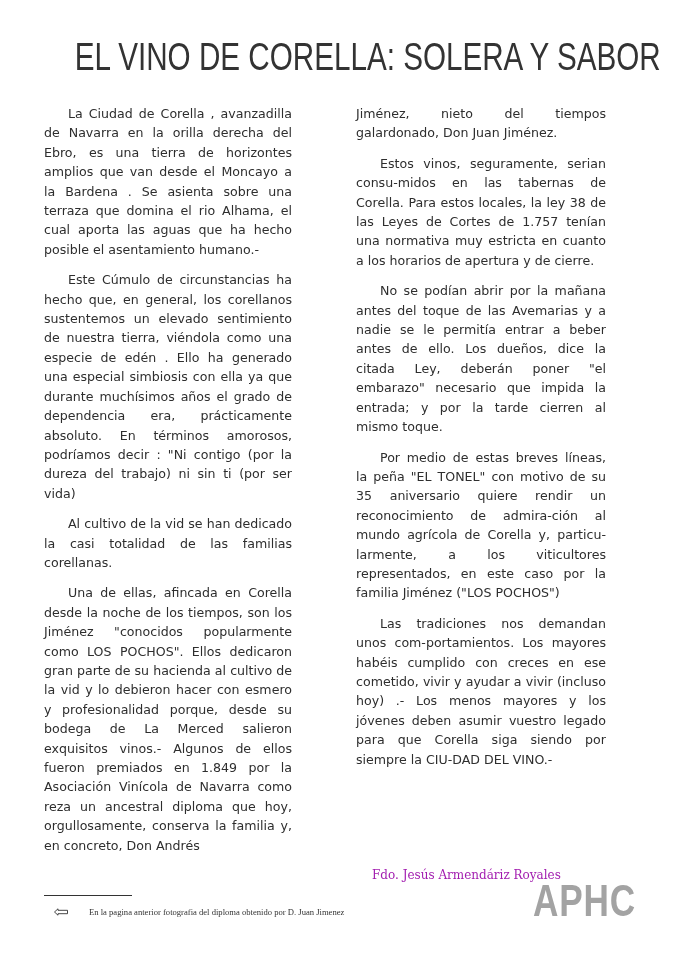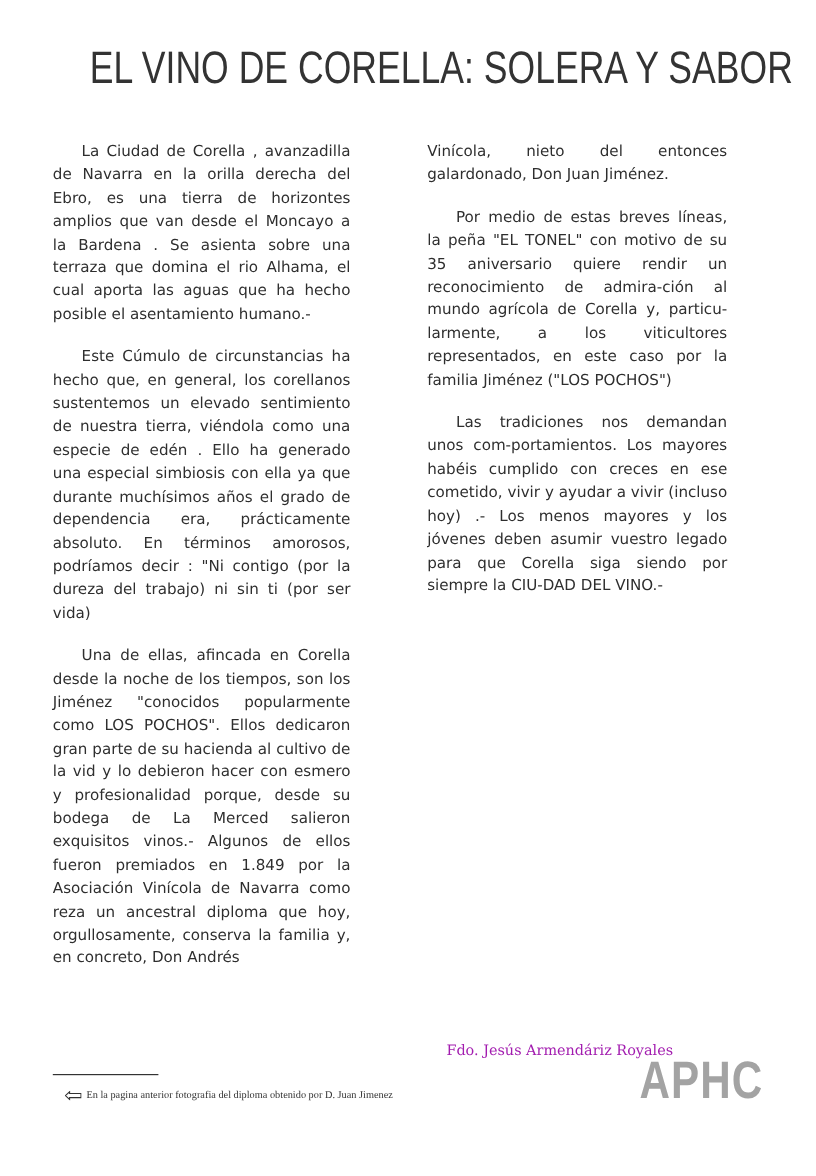--- a/index.html
+++ b/index.html
@@ -14,57 +14,60 @@
       transform: scaleX(0.78); transform-origin: center;
       white-space: nowrap;
     }
     .col {
       position: absolute; top: 100px; width: 250px;
       font-family: "DejaVu Sans", sans-serif; font-size: 12.6px; line-height: 19.4px;
       color: #2e2e2e; text-align: justify;
     }
     .col-left { left: 44px; width: 248px; }
     .col-right { left: 356px; width: 250px; }
-    .col p { margin: 16px 0 11px 0; text-indent: 24px; hyphens: manual; }
+    .col p { margin: 4px 0 11px 0; text-indent: 24px; hyphens: manual; }
     .col p.cont { text-indent: 0; }
     .sig {
       position: absolute; top: 868px; left: 372px;
       font-family: "DejaVu Serif", serif; font-size: 12px; color: #a21caf;
       white-space: nowrap;
     }
     .watermark {
       position: absolute; top: 876px; left: 533px;
       font-family: "Liberation Sans", sans-serif; font-weight: bold; font-size: 44px;
       color: #9a9a9a; opacity: 0.9; letter-spacing: 1px;
       transform: scaleX(0.8); transform-origin: left;
     }
     .footnote-rule {
       position: absolute; top: 895px; left: 44px; width: 88px; height: 0;
       border-top: 1px solid #333;
     }
     .footnote {
       position: absolute; top: 907px; left: 54px;
       font-family: "Liberation Serif", serif; font-size: 8.6px; color: #333;
-      display: flex; align-items: flex-end; gap: 4px; white-space: nowrap;
+      display: flex; align-items: center; gap: 21px; white-space: nowrap;
     }
     .arrow-icon { width: 14px; height: 8px; }
   </style>
 </head>
 <body>
 
 <div class="title">EL VINO DE CORELLA: SOLERA Y SABOR</div>
 
 <div class="col col-left">
   <p>La Ciudad de Corella , avanzadilla de Navarra en la orilla derecha del Ebro, es una tierra de horizontes amplios que van desde el Moncayo a la Bardena . Se asienta sobre una terraza que domina el rio Alhama, el cual aporta las aguas que ha hecho posible el asentamiento humano.-</p>
   <p>Este Cúmulo de circunstancias ha hecho que, en general, los corellanos sustentemos un elevado sentimiento de nuestra tierra, viéndola como una especie de edén . Ello ha generado una especial simbiosis con ella ya que durante muchísimos años el grado de dependencia era, prácticamente absoluto. En términos amorosos, podríamos decir : "Ni contigo (por la dureza del trabajo) ni sin ti (por ser vida)</p>
+  <p>Al cultivo de la vid se han dedicado la casi totalidad de las familias corellanas.</p>
   <p>Una de ellas, afincada en Corella desde la noche de los tiempos, son los Jiménez "conocidos popularmente como LOS POCHOS". Ellos dedicaron gran parte de su hacienda al cultivo de la vid y lo debieron hacer con esmero y profesionalidad porque, desde su bodega de La Merced salieron exquisitos vinos.- Algunos de ellos fueron premiados en 1.849 por la Asociación Vinícola de Navarra como reza un ancestral diploma que hoy, orgullosamente, conserva la familia y, en concreto, Don Andrés</p>
 </div>
 
 <div class="col col-right">
-  <p class="cont">Vinícola, nieto del entonces galardonado, Don Juan Jiménez.</p>
+  <p class="cont">Jiménez, nieto del tiempos galardonado, Don Juan Jiménez.</p>
+  <p>Estos vinos, seguramente, serian consu-midos en las tabernas de Corella. Para estos locales, la ley 38 de las Leyes de Cortes de 1.757 tenían una normativa muy estricta en cuanto a los horarios de apertura y de cierre.</p>
+  <p>No se podían abrir por la mañana antes del toque de las Avemarias y a nadie se le permitía entrar a beber antes de ello. Los dueños, dice la citada Ley, deberán poner "el embarazo" necesario que impida la entrada; y por la tarde cierren al mismo toque.</p>
   <p>Por medio de estas breves líneas, la peña "EL TONEL" con motivo de su 35 aniversario quiere rendir un reconocimiento de admira-ción al mundo agrícola de Corella y, particu-larmente, a los viticultores representados, en este caso por la familia Jiménez ("LOS POCHOS")</p>
   <p>Las tradiciones nos demandan unos com-portamientos. Los mayores habéis cumplido con creces en ese cometido, vivir y ayudar a vivir (incluso hoy) .- Los menos mayores y los jóvenes deben asumir vuestro legado para que Corella siga siendo por siempre la CIU-DAD DEL VINO.-</p>
 </div>
 
 <div class="sig">Fdo. Jesús Armendáriz Royales</div>
 <div class="watermark">APHC</div>
 
 <div class="footnote-rule"></div>
 <div class="footnote">
   <svg class="arrow-icon" viewBox="0 0 14 8">

